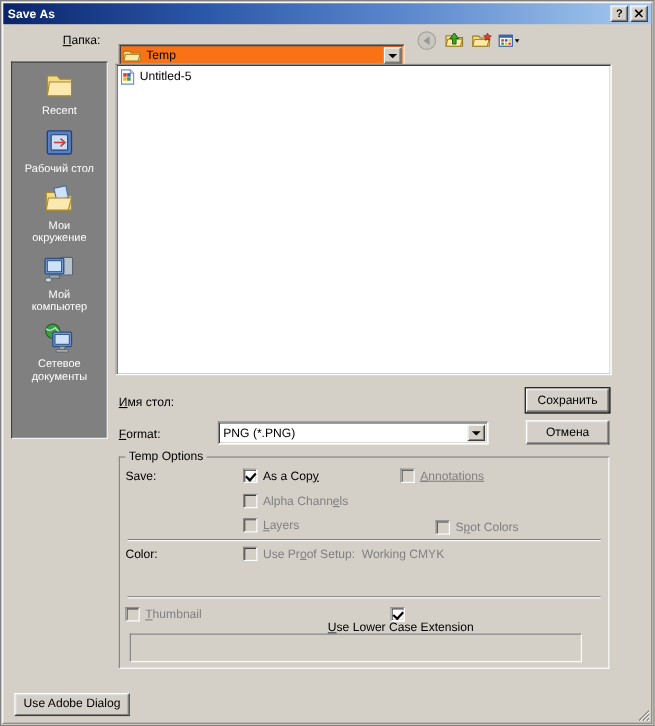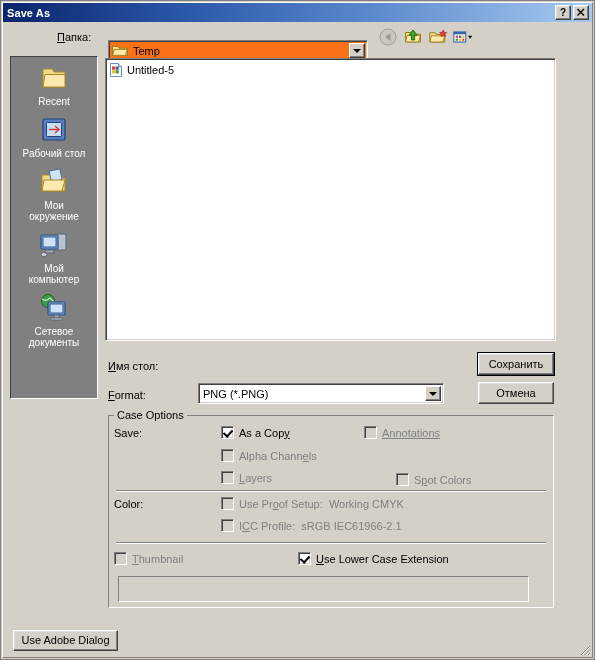--- a/index.html
+++ b/index.html
@@ -504,21 +504,21 @@
   </div>
   <div class="field-combo" style="left:197px; top:382px; width:246px;text-align:right;">
     <span class="val">PNG (*.PNG)</span>
     <span class="combo-arrow-btn">
       <span class="arrow-down"></span>
     </span>
   </div>
   <div class="dlg-btn" style="left:477px; top:381px; width:76px; height:22px; line-height:20px;">Отмена</div>
 
   <div id="save-options"></div>
-  <div id="save-options-legend">Case Options</div>
+  <div id="save-options-legend">Temp Options</div>
 
   <div class="sec-label" style="left:113px; top:426px;">Save:</div>
 
   <div class="cbrow" style="left:220px; top:425px;">
     <span class="cbox checked"></span>
     <span>As a Cop<span class="ul">y</span></span>
   </div>
   <div class="cbrow disabled" style="left:220px; top:448px;">
     <span class="cbox disabled"></span>
     <span>Alpha Chann<span class="ul">e</span>ls</span>
@@ -538,32 +538,28 @@
   </div>
 
   <div class="hr" style="left:115px; top:489px; width:430px;"></div>
 
   <div class="sec-label" style="left:113px; top:497px;">Color:</div>
 
   <div class="cbrow disabled" style="left:220px; top:496px;">
     <span class="cbox disabled"></span>
     <span>Use Pr<span class="ul">o</span>of Setup:&nbsp; Working CMYK</span>
   </div>
-  <div class="cbrow disabled" style="left:220px; top:518px;">
-    <span class="cbox disabled"></span>
-    <span>I<span class="ul">C</span>C Profile:&nbsp; sRGB IEC61966-2.1</span>
-  </div>
 
   <div class="hr" style="left:115px; top:541px; width:430px;"></div>
 
   <div class="cbrow disabled" style="left:113px; top:551px;">
     <span class="cbox disabled"></span>
     <span><span class="ul">T</span>humbnail</span>
   </div>
-  <div class="cbrow" style="left:297px; top:551px;">
+  <div class="cbrow" style="left:297px; top:551px;flex-direction:column;">
     <span class="cbox checked"></span>
     <span><span class="ul">U</span>se Lower Case Extension</span>
   </div>
 
   <div id="thumb-panel"></div>
 
   <div class="dlg-btn" id="adobe-btn">Use Adobe Dialog</div>
 
   <div id="grip">
     <svg width="13" height="13" viewBox="0 0 13 13">

